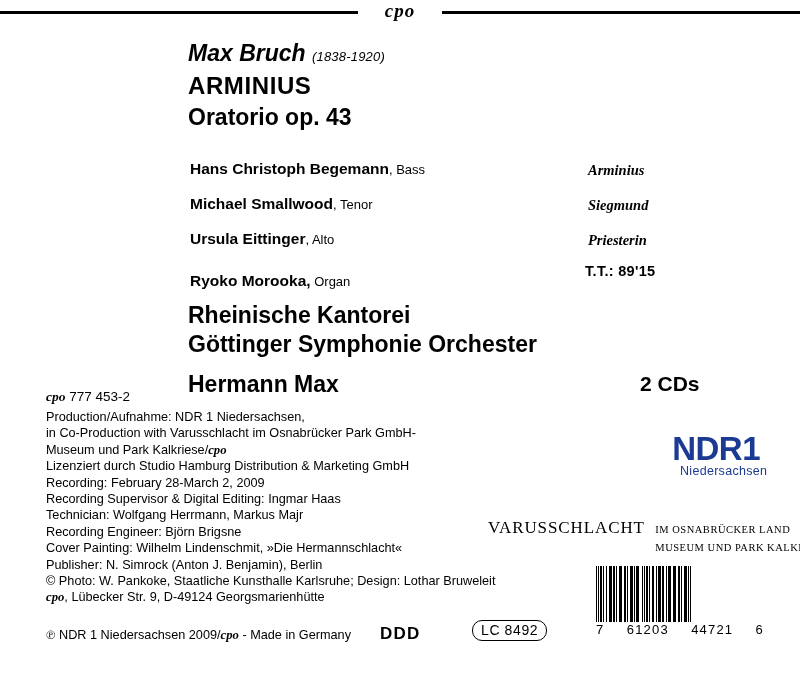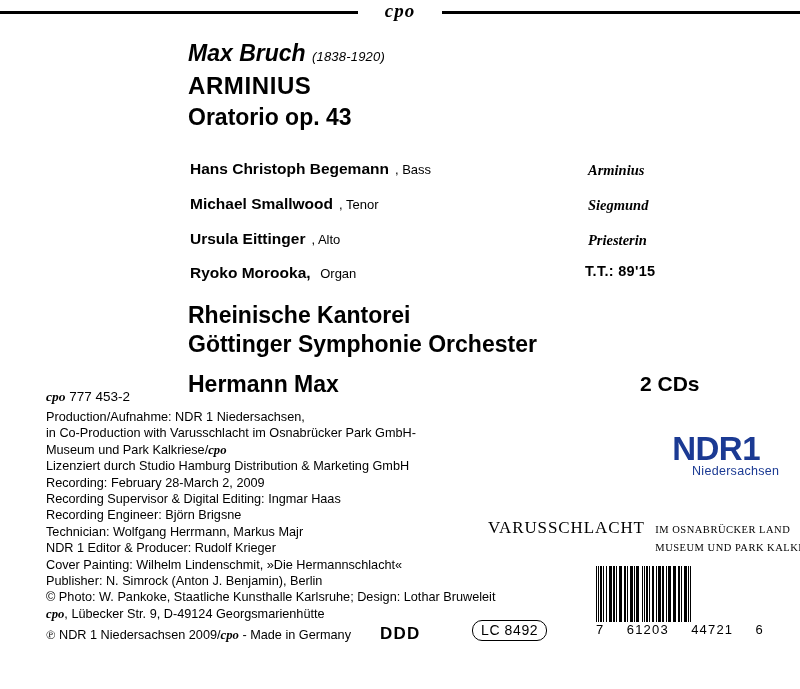--- a/index.html
+++ b/index.html
@@ -82,26 +82,25 @@
   .perf {
     position: absolute;
     left: 190px;
     font-size: 15.5px;
     font-weight: bold;
     white-space: nowrap;
   }
   .perf .role {
     font-weight: normal;
     font-size: 13px;
-    margin-left: 6px;
   }
   .perf-1 { top: 160px; }
   .perf-2 { top: 195px; }
   .perf-3 { top: 230px; }
-  .perf-4 { top: 264px; }
+  .perf-4 { top: 272px; }
 
   .char {
     position: absolute;
     left: 588px;
     font-family: "Liberation Serif", serif;
     font-style: italic;
     font-weight: bold;
     font-size: 14.5px;
     white-space: nowrap;
   }
@@ -205,21 +204,21 @@
     line-height: 34px;
   }
   .ndr-main .one {
     font-weight: bold;
   }
   .ndr-sub {
     font-size: 12.5px;
     color: #1b3a93;
     letter-spacing: 0.3px;
     margin-top: -2px;
-    margin-left: 50px;
+    margin-left: 38px;
   }
 
   
   .varus {
     position: absolute;
     left: 488px;
     top: 518px;
     white-space: nowrap;
   }
   .varus-main {
@@ -335,23 +334,22 @@
   <span>777 453-2</span>
 </div>
 
 <div class="fineprint">
   <div><span>Production/Aufnahme: NDR 1 Niedersachsen,</span></div>
   <div><span>in Co-Production with Varusschlacht im Osnabrücker Park GmbH-</span></div>
   <div><span>Museum und Park Kalkriese/</span><span class="cpo-i">cpo</span></div>
   <div><span>Lizenziert durch Studio Hamburg Distribution &amp; Marketing GmbH</span></div>
   <div><span>Recording: February 28-March 2, 2009</span></div>
   <div><span>Recording Supervisor &amp; Digital Editing: Ingmar Haas</span></div>
+  <div><span>Technician: Wolfgang Herrmann, Markus Majr</span></div>
   <div><span>Recording Engineer: Björn Brigsne</span></div>
-  <div><span>Technician: Wolfgang Herrmann, Markus Majr</span></div>
-  <div><span>NDR 1 Editor &amp; Producer: Rudolf Krieger</span></div>
   <div><span>Cover Painting: Wilhelm Lindenschmit, »Die Hermannschlacht«</span></div>
   <div><span>Publisher: N. Simrock (Anton J. Benjamin), Berlin</span></div>
   <div><span>© Photo: W. Pankoke, Staatliche Kunsthalle Karlsruhe; Design: Lothar Bruweleit</span></div>
   <div><span class="cpo-i">cpo</span><span>, Lübecker Str. 9, D-49124 Georgsmarienhütte</span></div>
 </div>
 
 <div class="copyline">
   <span class="pcircle">℗</span><span> NDR 1 Niedersachsen 2009/</span><span class="cpo-i">cpo</span><span> - Made in Germany</span>
 </div>
 

